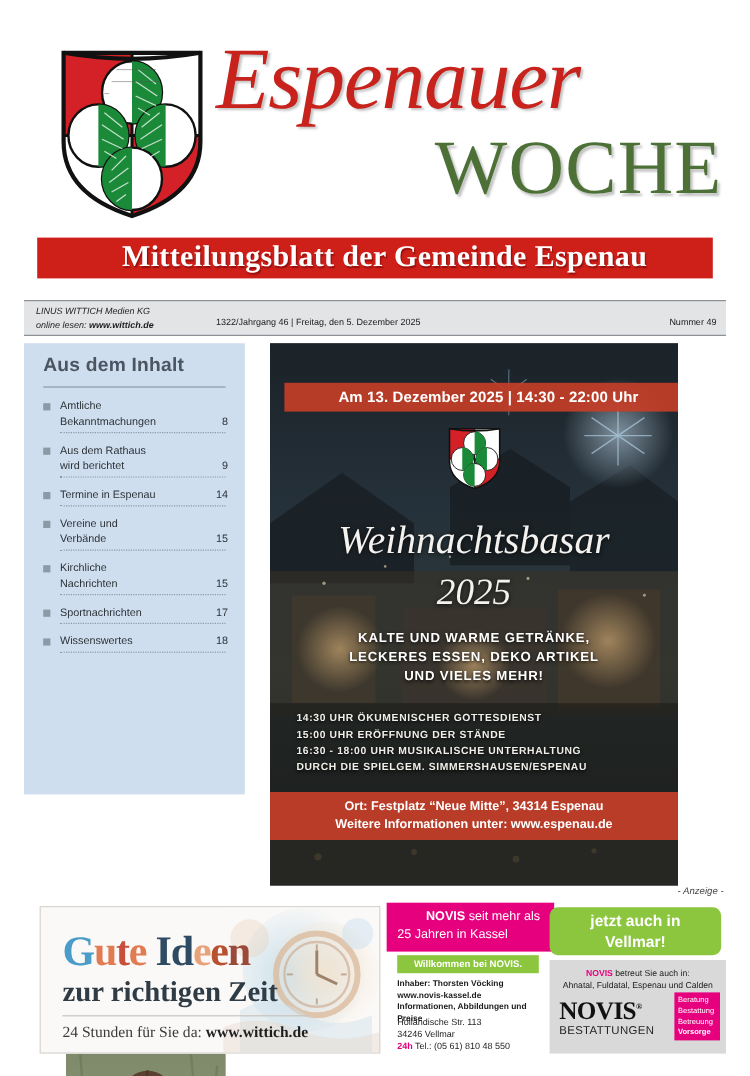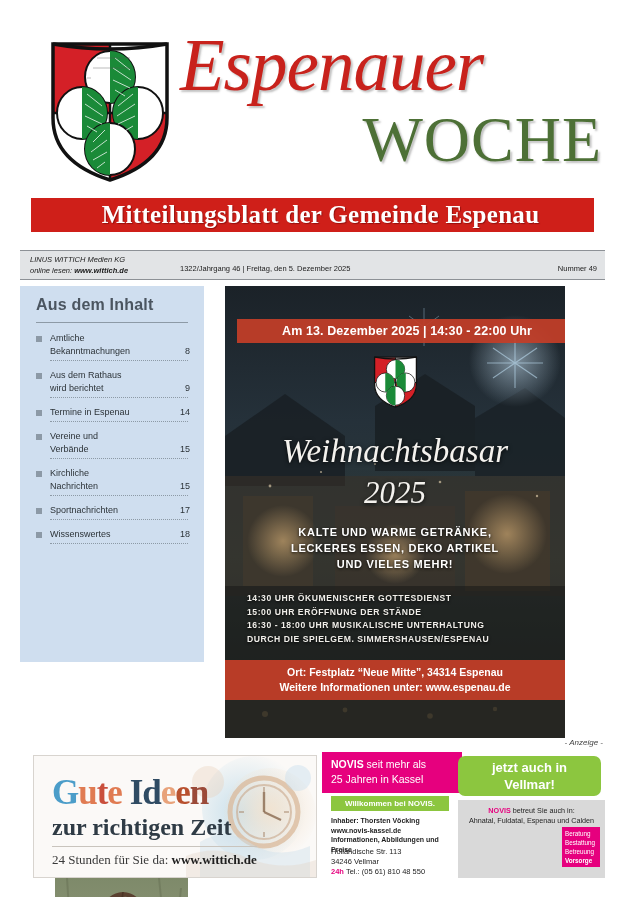--- a/index.html
+++ b/index.html
@@ -194,21 +194,21 @@
   }
   .novis-left{
     position:absolute;left:0;top:0;width:140px;height:128px;background:#ffffff;
   }
   .novis-pink{
     position:absolute;left:0;top:0;width:140px;height:41px;background:#e6007e;
   }
   .novis-pink .pl{
     position:absolute;left:9px;font-size:10.5px;line-height:15px;color:#fff;white-space:nowrap;
   }
-  .novis-pink .pl.a{top:5px;}
+  .novis-pink .pl.a{top:5px;margin-left:24px;}
   .novis-pink .pl.b{top:20px;}
   .novis-pink .pl b{font-weight:700;}
   .novis-welcome{
     position:absolute;left:9px;top:44px;width:118px;height:15px;background:#8cc63f;
     display:flex;align-items:center;justify-content:center;
   }
   .novis-welcome span{font-size:8px;font-weight:700;color:#fff;white-space:nowrap;}
   .novis-owner{
     position:absolute;left:9px;top:64px;width:128px;
     font-size:7px;line-height:9.5px;font-weight:700;color:#1d1d1d;
@@ -662,20 +662,24 @@
         <div>jetzt auch in</div>
         <div>Vellmar!</div>
       </div>
 
       <div class="novis-grey">
         <div class="betreut">
           <div><span class="nv">NOVIS</span><span> betreut Sie auch in:</span></div>
           <div>Ahnatal, Fuldatal, Espenau und Calden</div>
         </div>
 
+        <div class="novis-logo">
+          <div class="lg"><span>NOVIS</span><sup>®</sup></div>
+          <div class="sub">BESTATTUNGEN</div>
+        </div>
 
         <div class="svc-box">
           <div>Beratung</div>
           <div>Bestattung</div>
           <div>Betreuung</div>
           <div class="last">Vorsorge</div>
         </div>
       </div>
     </div>
   </div>

